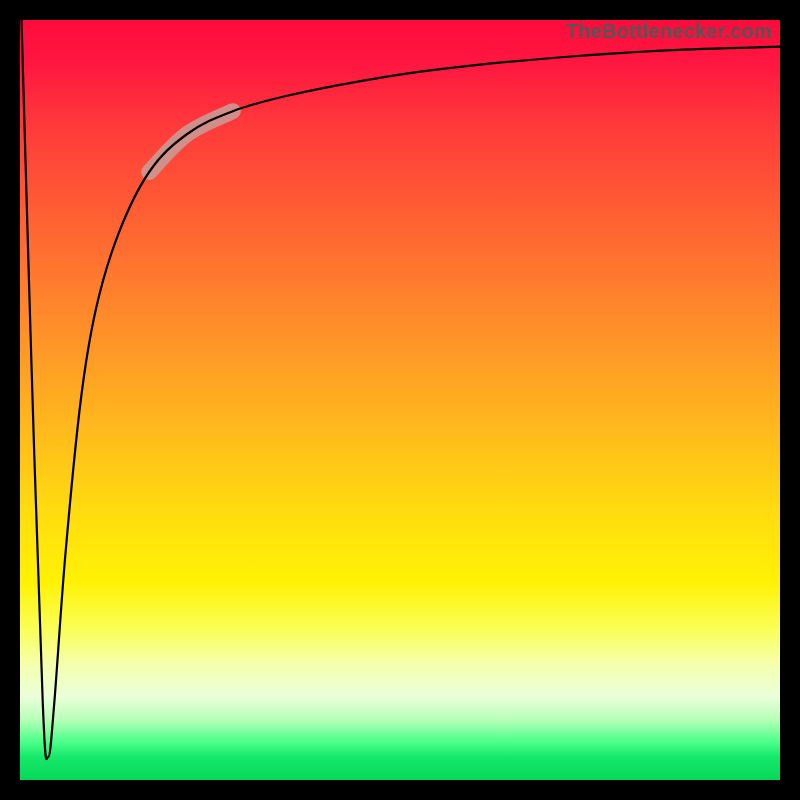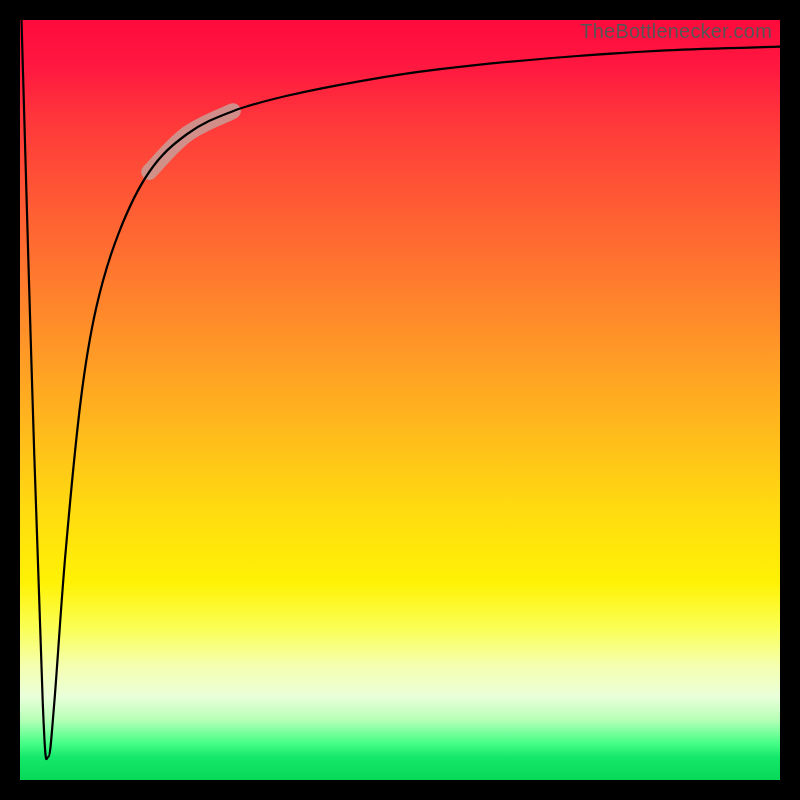--- a/index.html
+++ b/index.html
@@ -50,21 +50,21 @@
       #4cff8a 95%,
       #14e86a 97%,
       #08d858 100%
     );
   }
   .attrib {
     position: absolute;
     top: 0px;
     right: 8px;
     font-size: 20px;
-    font-weight: 400;
+    font-weight: 700;
     color: #555;
     letter-spacing: 0.2px;
     user-select: none;
   }
   svg.curve {
     position: absolute;
     left: 0;
     top: 0;
     width: 100%;
     height: 100%;

